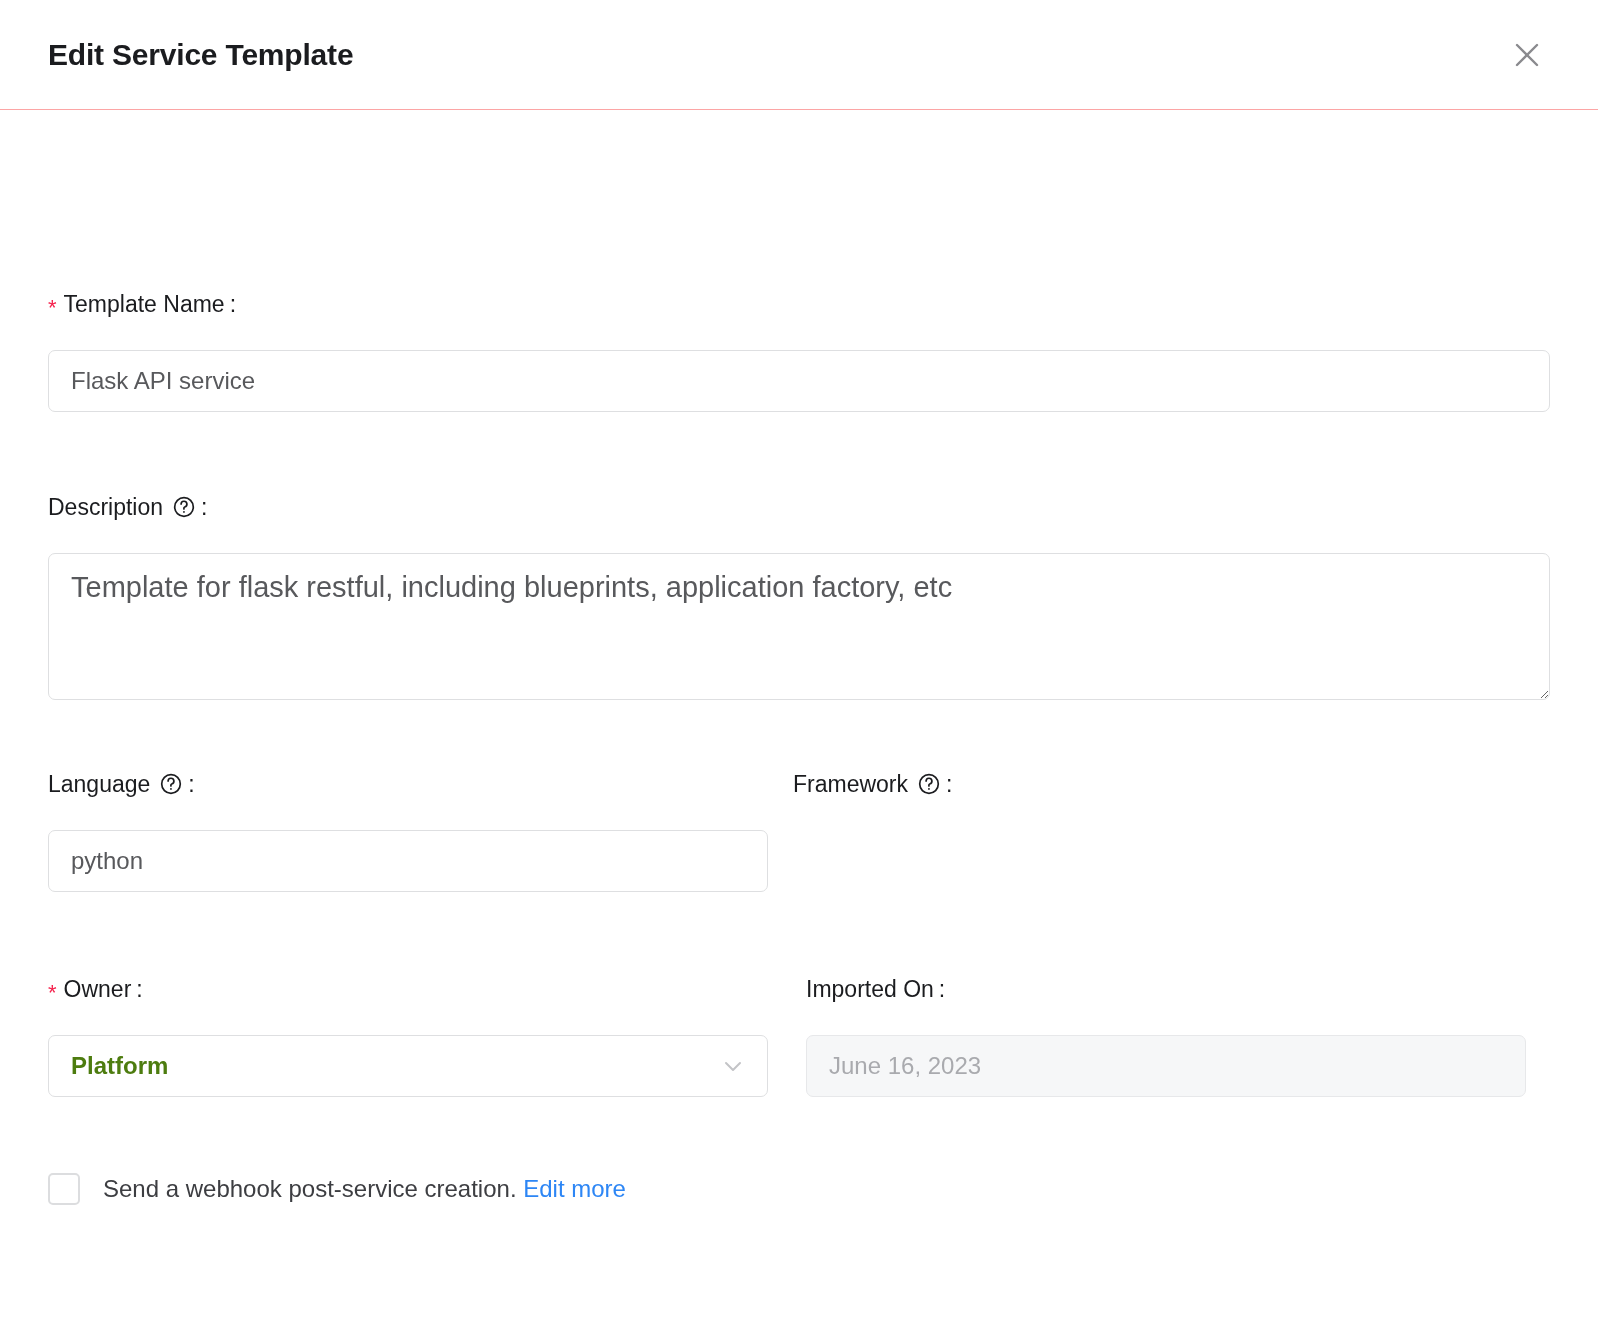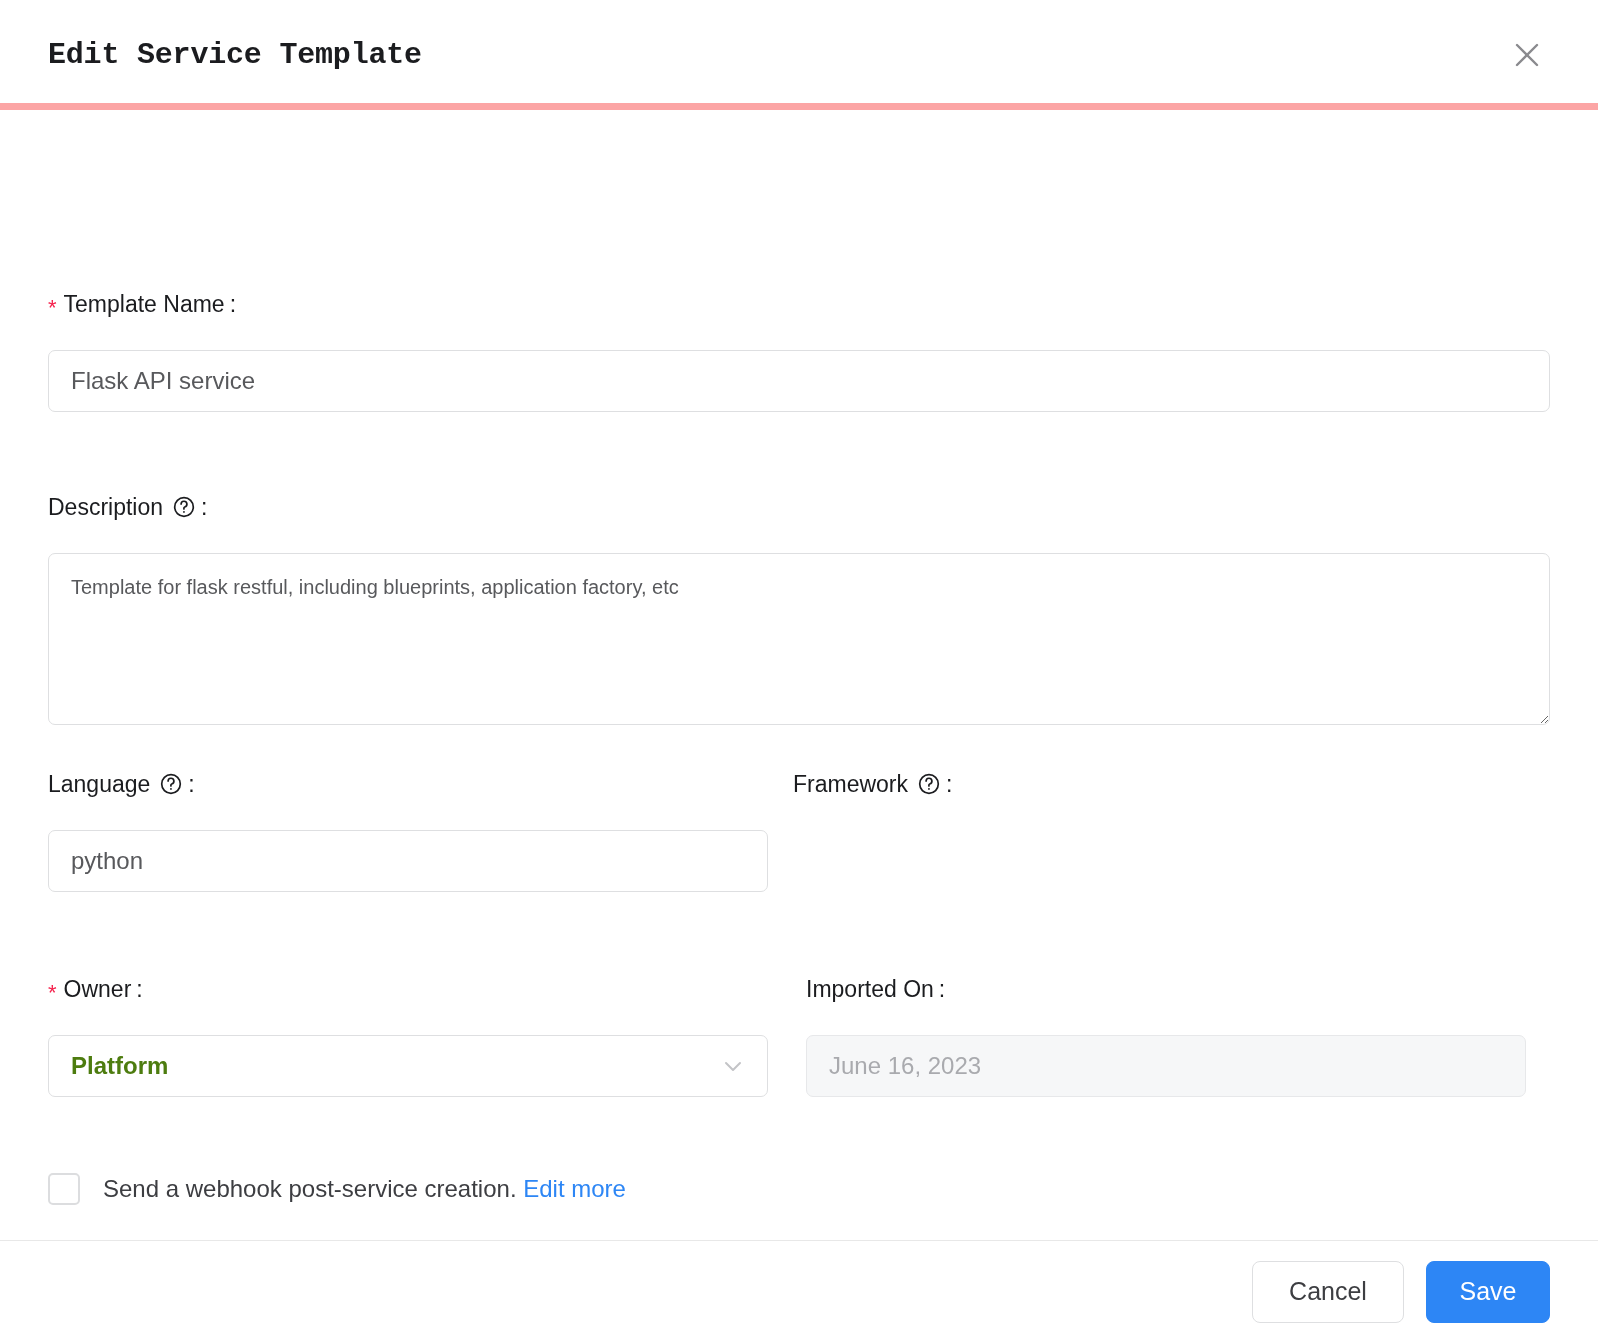--- a/index.html
+++ b/index.html
@@ -25,22 +25,21 @@
     display: flex;
     flex-direction: column;
     overflow: hidden;
   }
 
   
   .dialog-header {
     position: relative;
     height: 110px;
     flex: 0 0 110px;
-    border-bottom: 7px solid #fca5a5;
-    font-family: Liberation Mono, monospace;
+    border-bottom: 1px solid #fca5a5;
   }
   .dialog-title {
     position: absolute;
     left: 48px;
     top: 36px;
     font-size: 30px;
     font-weight: bold;
     letter-spacing: -0.2px;
     color: #1b1c1f;
     line-height: 38px;
@@ -110,26 +109,26 @@
     box-shadow: 0 0 0 3px #cfe4fd;
   }
   .text-input.disabled {
     background: #f6f7f8;
     border-color: #e7e8ea;
     color: #a9aaae;
   }
 
   .desc-textarea {
     width: 100%;
-    height: 172px;
+    height: 147px;
     border: 1px solid #dedfe1;
     border-radius: 7px;
     background: #ffffff;
     font-family: "Liberation Sans", sans-serif;
-    font-size: 20px;
+    font-size: 29px;
     color: #58595c;
     padding: 17px 22px;
     outline: none;
     resize: both;
     line-height: 32px;
   }
 
   
   .row-name  { position: absolute; left: 48px; top: 180px; width: 1502px; }
   .row-desc  { position: absolute; left: 48px; top: 383px; width: 1502px; }
@@ -340,18 +339,14 @@
         <div class="checkbox"></div>
         <div class="checkbox-label">
           <span>Send a webhook post-service creation.</span>
           <span class="learn-more">Edit more</span>
         </div>
       </div>
     </div>
 
   </div>
 
-  <div class="dialog-footer">
-    <button class="btn btn-cancel">Cancel</button>
-    <button class="btn btn-save">Save</button>
-  </div>
 
 </div>
 
 </body></html>

